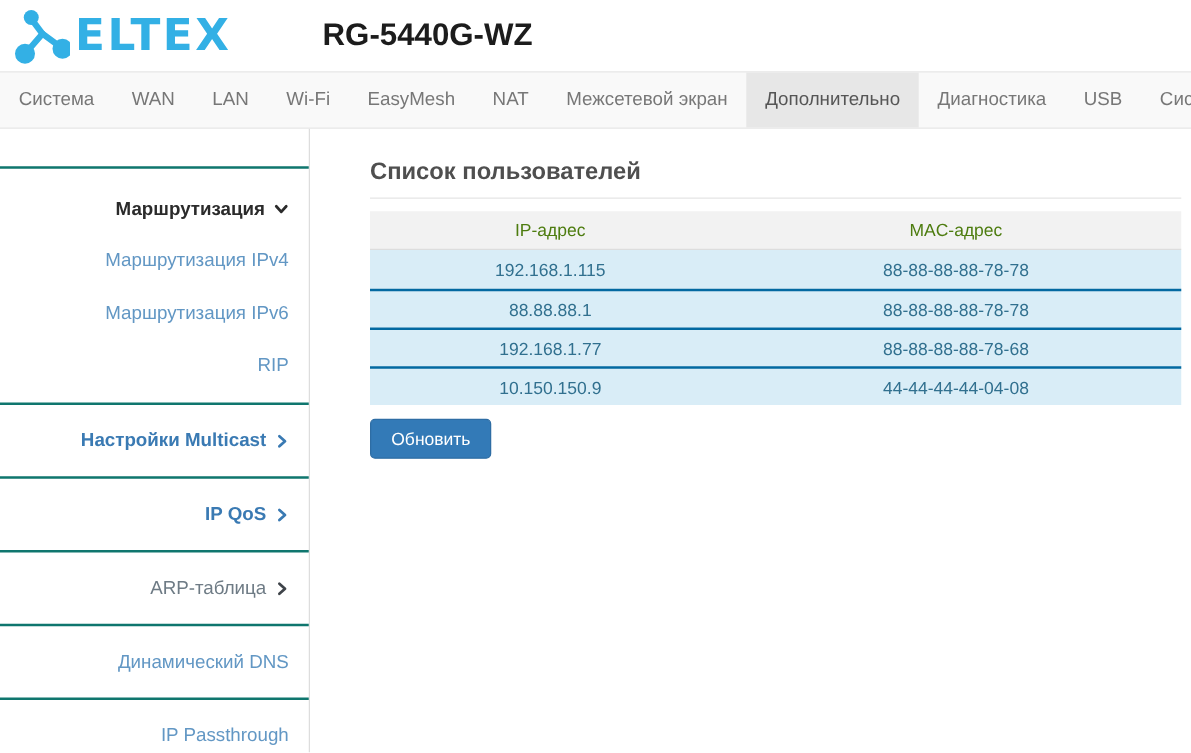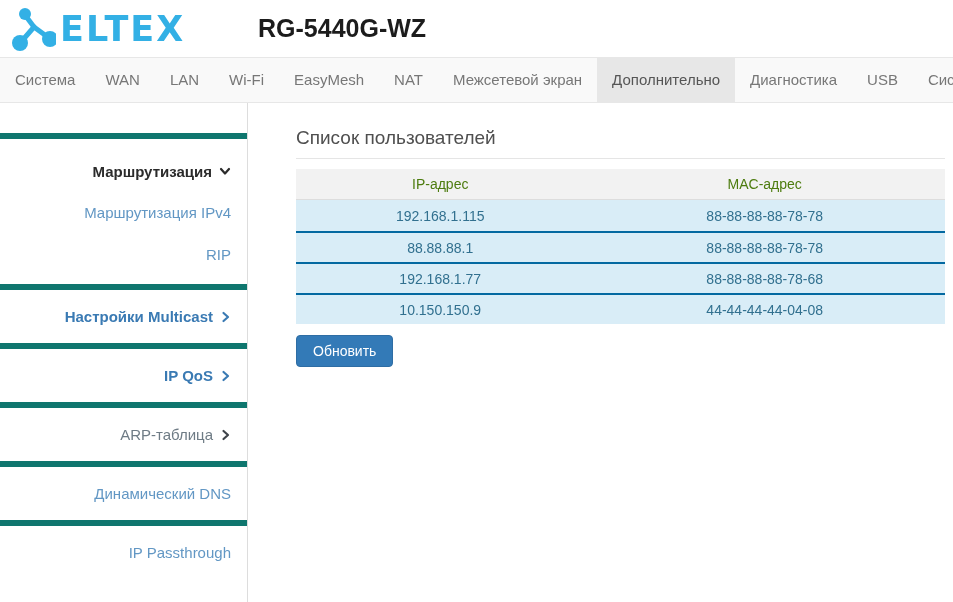--- a/index.html
+++ b/index.html
@@ -21,38 +21,38 @@
             border-bottom: 1px solid #e7e7e7; display: flex; flex: 0 0 auto; }
   .tab { display: block; line-height: 44px; padding: 0 15px; font-size: 15px;
          color: #777; text-decoration: none; white-space: nowrap; cursor: pointer; }
   .tab.active { background: #e7e7e7; color: #555; }
 
   
   .layout { flex: 1 1 auto; display: flex; min-height: 0; }
 
   
   .sidebar { width: 248px; flex: 0 0 248px; border-right: 1px solid #ddd; padding-top: 30px; }
-  .side-block { border-top: 6px solid #0f766e; text-align: right; }
+  .side-block { border-top: 2px solid #0f766e; text-align: right; }
   .side-block.group { padding: 12px 16px 9px 0; }
   .group-header { height: 40px; display: flex; align-items: center; justify-content: flex-end;
                   gap: 7px; cursor: pointer; }
   .group-header span { font-size: 15px; font-weight: bold; color: #2b2b2b; }
   .side-link { display: flex; height: 42px; align-items: center; justify-content: flex-end;
                font-size: 15px; color: #6297c4; text-decoration: none; cursor: pointer; text-align: right; }
   .side-block.single { height: 59px; display: flex; align-items: center;
                        justify-content: flex-end; gap: 7px; padding-right: 16px; cursor: pointer; }
   .side-block.single .side-link { height: auto; }
   .sec-blue { font-size: 15px; font-weight: bold; color: #3a7ab3; }
   .sec-gray { font-size: 15px; color: #6e7b85; }
   .chev { flex: 0 0 auto; }
 
   
   .content { flex: 1 1 auto; padding: 24px 8px 0 48px; }
   .title-wrap { padding-bottom: 9px; border-bottom: 1px solid #e5e5e5; margin-bottom: 10px; }
-  .page-title { font-size: 19px; font-weight: normal; color: #4f4f4f; }
+  .page-title { font-size: 19px; font-weight: bold; color: #4f4f4f; }
 
   table.users { width: 100%; border-collapse: separate; border-spacing: 0; }
   table.users th { width: 50%; background: #f2f2f2; color: #4d7c0f; font-weight: normal;
                    font-size: 14px; height: 31px; text-align: center;
                    border-bottom: 1px solid #ddd; }
   table.users th:first-child { width: 40%; }
   table.users td { background: #d9edf7; color: #31708f; font-size: 14px; height: 31px;
                    text-align: center; border-top: 2px solid #0369a1; }
   table.users tbody tr:first-child td { border-top: none; }
 
@@ -101,20 +101,21 @@
     <aside class="sidebar">
 
       <div class="side-block group">
         <div class="group-header">
           <span>Маршрутизация</span>
           <svg class="chev" width="12" height="12" viewBox="0 0 12 12">
             <polyline points="2,4 6,8.5 10,4" fill="none" stroke="#2b2b2b" stroke-width="2.2" stroke-linecap="round" stroke-linejoin="round"></polyline>
           </svg>
         </div>
         <a class="side-link">Маршрутизация IPv4</a>
+        <a class="side-link">Маршрутизация IPv6</a>
         <a class="side-link">RIP</a>
       </div>
 
       <div class="side-block single">
         <span class="sec-blue">Настройки Multicast</span>
         <svg class="chev" width="11" height="12" viewBox="0 0 11 12">
           <polyline points="3.5,2 8,6 3.5,10" fill="none" stroke="#3a7ab3" stroke-width="2.2" stroke-linecap="round" stroke-linejoin="round"></polyline>
         </svg>
       </div>
 

